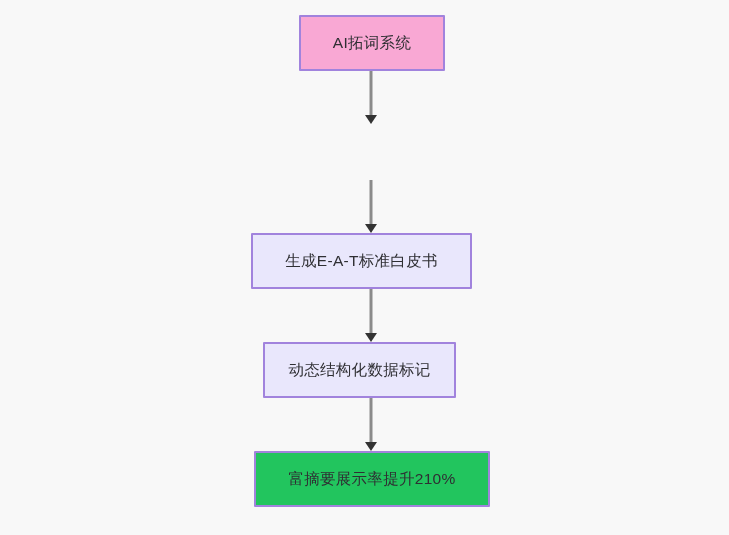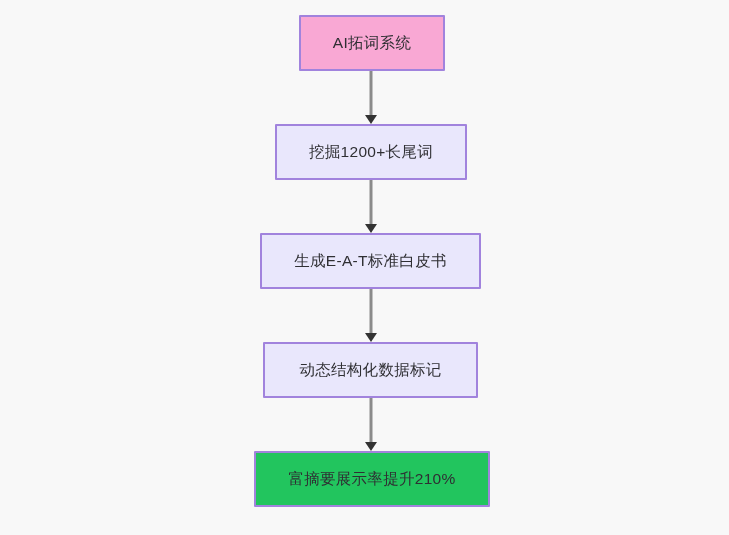--- a/index.html
+++ b/index.html
@@ -78,21 +78,20 @@
     <div class="head" style="border-top-color: rgb(51, 51, 51);"></div>
   </div>
 
   <div class="connector" style="left: 365px; top: 398px; height: 53px;">
     <div class="stem" style="height: 45px; background: rgb(139, 139, 139);"></div>
     <div class="head" style="border-top-color: rgb(51, 51, 51);"></div>
   </div>
 
   <div class="node" style="left: 299px; top: 15px; width: 146px; height: 56px; background: #f9a8d4; border-color: rgb(161, 131, 221); color: rgb(47, 47, 51);">AI拓词系统</div>
 
-  <div class="node" style="left: 275px; top: 124px; width: 192px; height: 56px; background: rgb(233, 231, 252); border-color: rgb(161, 131, 221); color: rgb(47, 47, 51);">挖掘1200+长尾词</div>
 
-  <div class="node" style="left: 260px; top: 233px; width: 221px; height: 56px; background: rgb(233, 231, 252); border-color: rgb(161, 131, 221); color: rgb(47, 47, 51);">生成E-A-T标准白皮书</div>
+  <div class="node" style="left: 251px; top: 233px; width: 221px; height: 56px; background: rgb(233, 231, 252); border-color: rgb(161, 131, 221); color: rgb(47, 47, 51);">生成E-A-T标准白皮书</div>
 
-  <div class="node" style="left: 263px; top: 342px; width: 215px; height: 56px; background: rgb(233, 231, 252); border-color: rgb(161, 131, 221); color: rgb(47, 47, 51);">动态结构化数据标记</div>
+  <div class="node" style="left: 263px; top: 342px; width: 193px; height: 56px; background: rgb(233, 231, 252); border-color: rgb(161, 131, 221); color: rgb(47, 47, 51);">动态结构化数据标记</div>
 
   <div class="node" style="left: 254px; top: 451px; width: 236px; height: 56px; background: #22c55e; border-color: rgb(161, 131, 221); color: rgb(47, 47, 51);">富摘要展示率提升210%</div>
 
 </div>
 
 </body></html>

